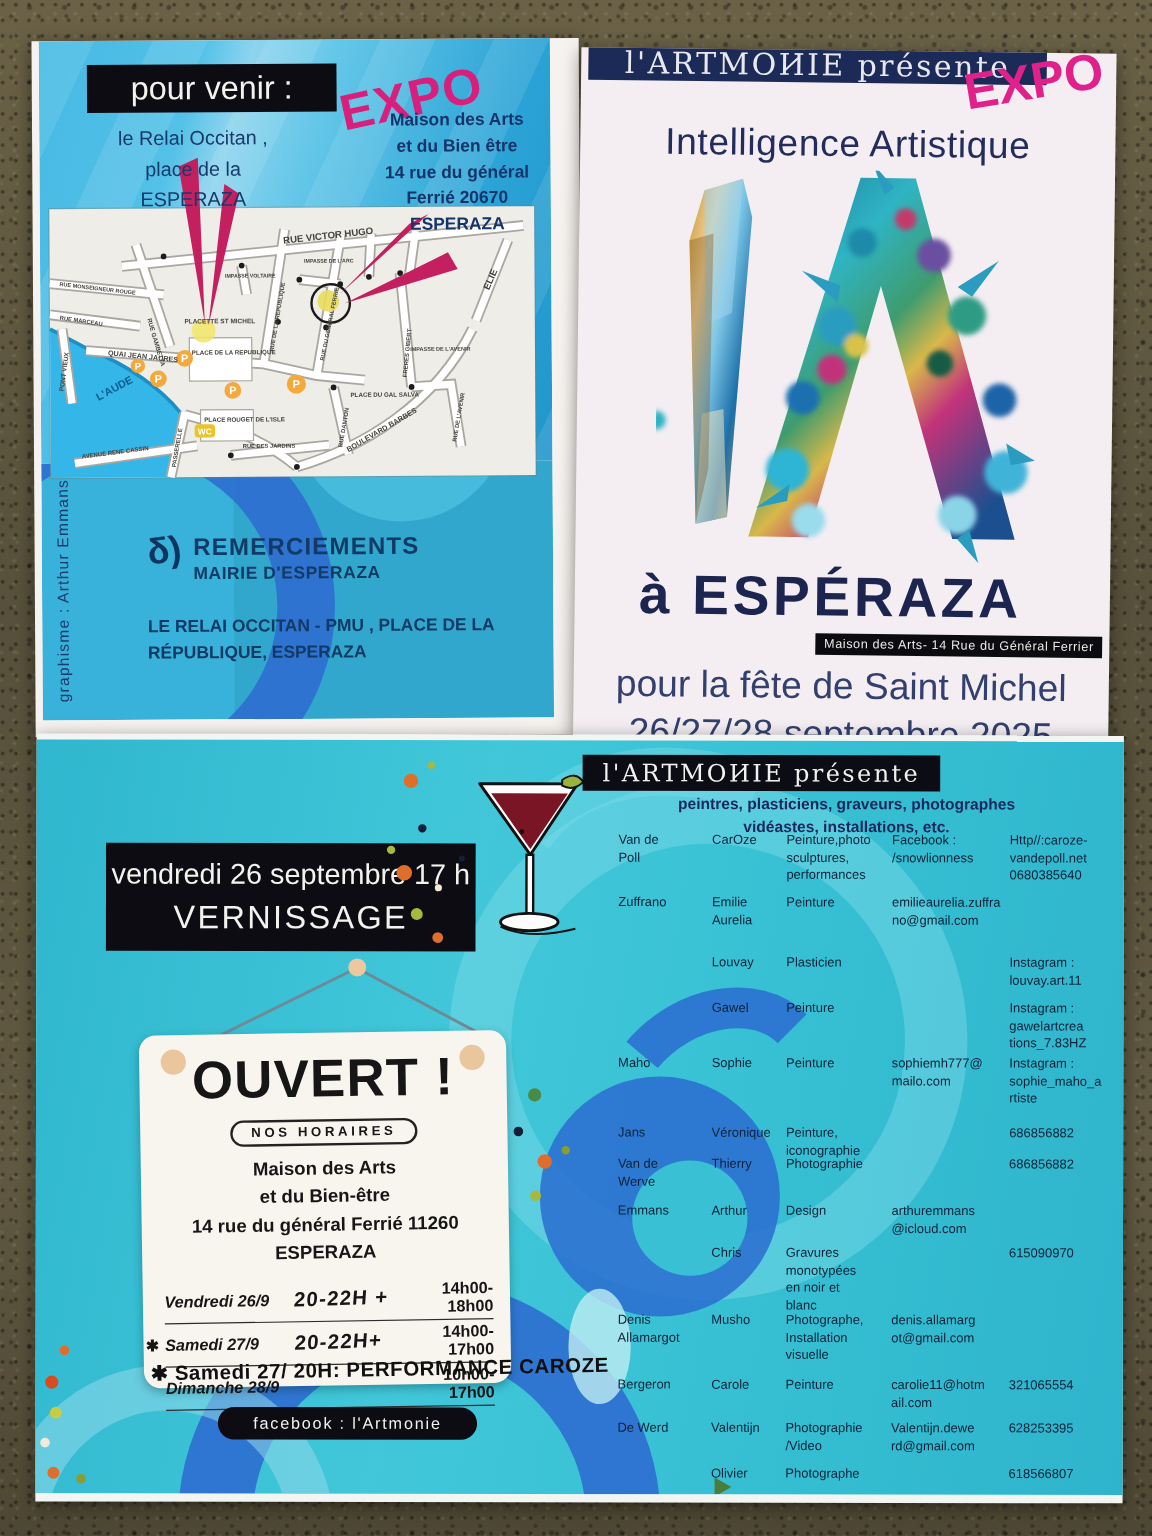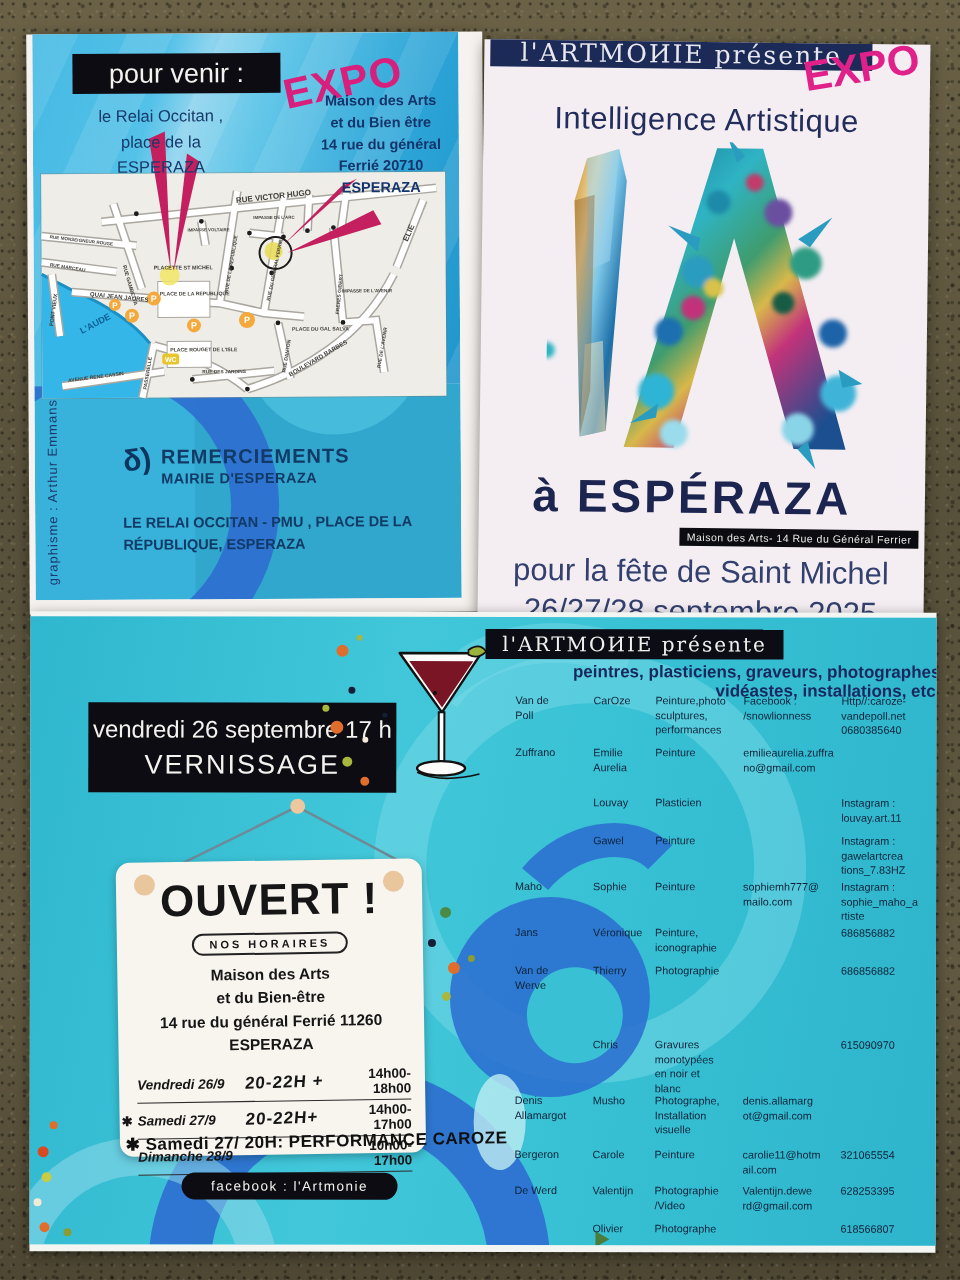--- a/index.html
+++ b/index.html
@@ -79,22 +79,22 @@
   .hrow .day{width:108px;font-size:13.5px;font-weight:bold;font-style:italic;}
   .hrow .added{width:86px;font-size:17px;font-weight:900;transform:skew(-6deg) rotate(-1deg);letter-spacing:1px;}
   .hrow .time{flex:1;text-align:right;font-size:13.5px;font-weight:bold;}
   #fi-note{position:absolute;left:96px;top:514px;width:392px;font-size:17px;font-weight:900;
     transform:rotate(-1.2deg);letter-spacing:.5px;z-index:5;color:#101010;}
   #fi-fb{position:absolute;left:152px;top:556px;width:216px;height:27px;border-radius:14px;
     font-size:13.5px;letter-spacing:1.5px;z-index:4;}
   #fi-bar2{position:absolute;left:455px;top:12px;width:298px;height:30px;background:#0c0c14;color:#f0f0ee;
     display:flex;align-items:center;justify-content:center;font-family:"DejaVu Serif",serif;
     font-size:20px;letter-spacing:2px;z-index:3;}
-  #fi-sub1,#fi-sub2{position:absolute;left:440px;width:470px;text-align:right;color:#18285e;
-    font-weight:900;font-size:17px;z-index:3;}
+  #fi-sub1,#fi-sub2{position:absolute;left:440px;width:470px;text-align:center;color:#18285e;
+    font-weight:900;font-size:13px;z-index:3;}
   #fi-sub1{top:45px;} #fi-sub2{top:64px;}
   #fi-table{position:absolute;left:450px;top:0;width:456px;height:100%;z-index:3;}
   .arow{position:absolute;left:0;display:grid;grid-template-columns:74px 58px 84px 94px 102px;
     column-gap:4px;padding-left:35px;color:#0d2238;font-size:10.8px;line-height:1.35;}
   .arow div{white-space:pre-line;word-break:break-word;}
   .arow .c5{}
 </style>
 </head>
 <body>
 
@@ -120,21 +120,21 @@
         <div>place de la</div>
         <div>ESPERAZA</div>
       </div>
 
       <div id="fm-expo">EXPO</div>
 
       <div id="fm-address">
         <div>Maison des Arts</div>
         <div>et du Bien être</div>
         <div>14 rue du général</div>
-        <div>Ferrié 20710</div>
+        <div>Ferrié 20670</div>
         <div>ESPERAZA</div>
       </div>
 
       <div id="fm-mapbox">
         <svg width="404" height="224" viewBox="0 0 404 224" style="overflow:visible">
 
           <path d="M0,100 L34,118 C64,130 92,150 108,170 L100,224 L0,224 Z" fill="#35b6e8"></path>
           <path d="M0,100 L34,118 C64,130 92,150 108,170" fill="none" stroke="#1c8fc4" stroke-width="3"></path>
 
           <g stroke="#a9a79f" stroke-width="9" fill="none">
@@ -492,35 +492,43 @@
         <div class="arow" style="top:262px">
             <div>Maho</div>
             <div>Sophie</div>
             <div>Peinture</div>
             <div>sophiemh777@
 mailo.com</div>
             <div class="c5">Instagram :
 sophie_maho_a
 rtiste</div>
           </div>
-        <div class="arow" style="top:308px">
+        <div class="arow" style="top:320px">
             <div>Jans</div>
             <div>Véronique</div>
             <div>Peinture,
 iconographie</div>
             <div></div>
             <div class="c5">686856882</div>
           </div>
         <div class="arow" style="top:346px">
             <div>Van de
 Werve</div>
             <div>Thierry</div>
             <div>Photographie</div>
             <div></div>
             <div class="c5">686856882</div>
+          </div>
+        <div class="arow" style="top:385px">
+            <div>Emmans</div>
+            <div>Arthur</div>
+            <div>Design</div>
+            <div>arthuremmans
+@icloud.com</div>
+            <div class="c5"></div>
           </div>
         <div class="arow" style="top:420px">
             <div></div>
             <div>Chris</div>
             <div>Gravures
 monotypées
 en noir et
 blanc</div>
             <div></div>
             <div class="c5">615090970</div>

